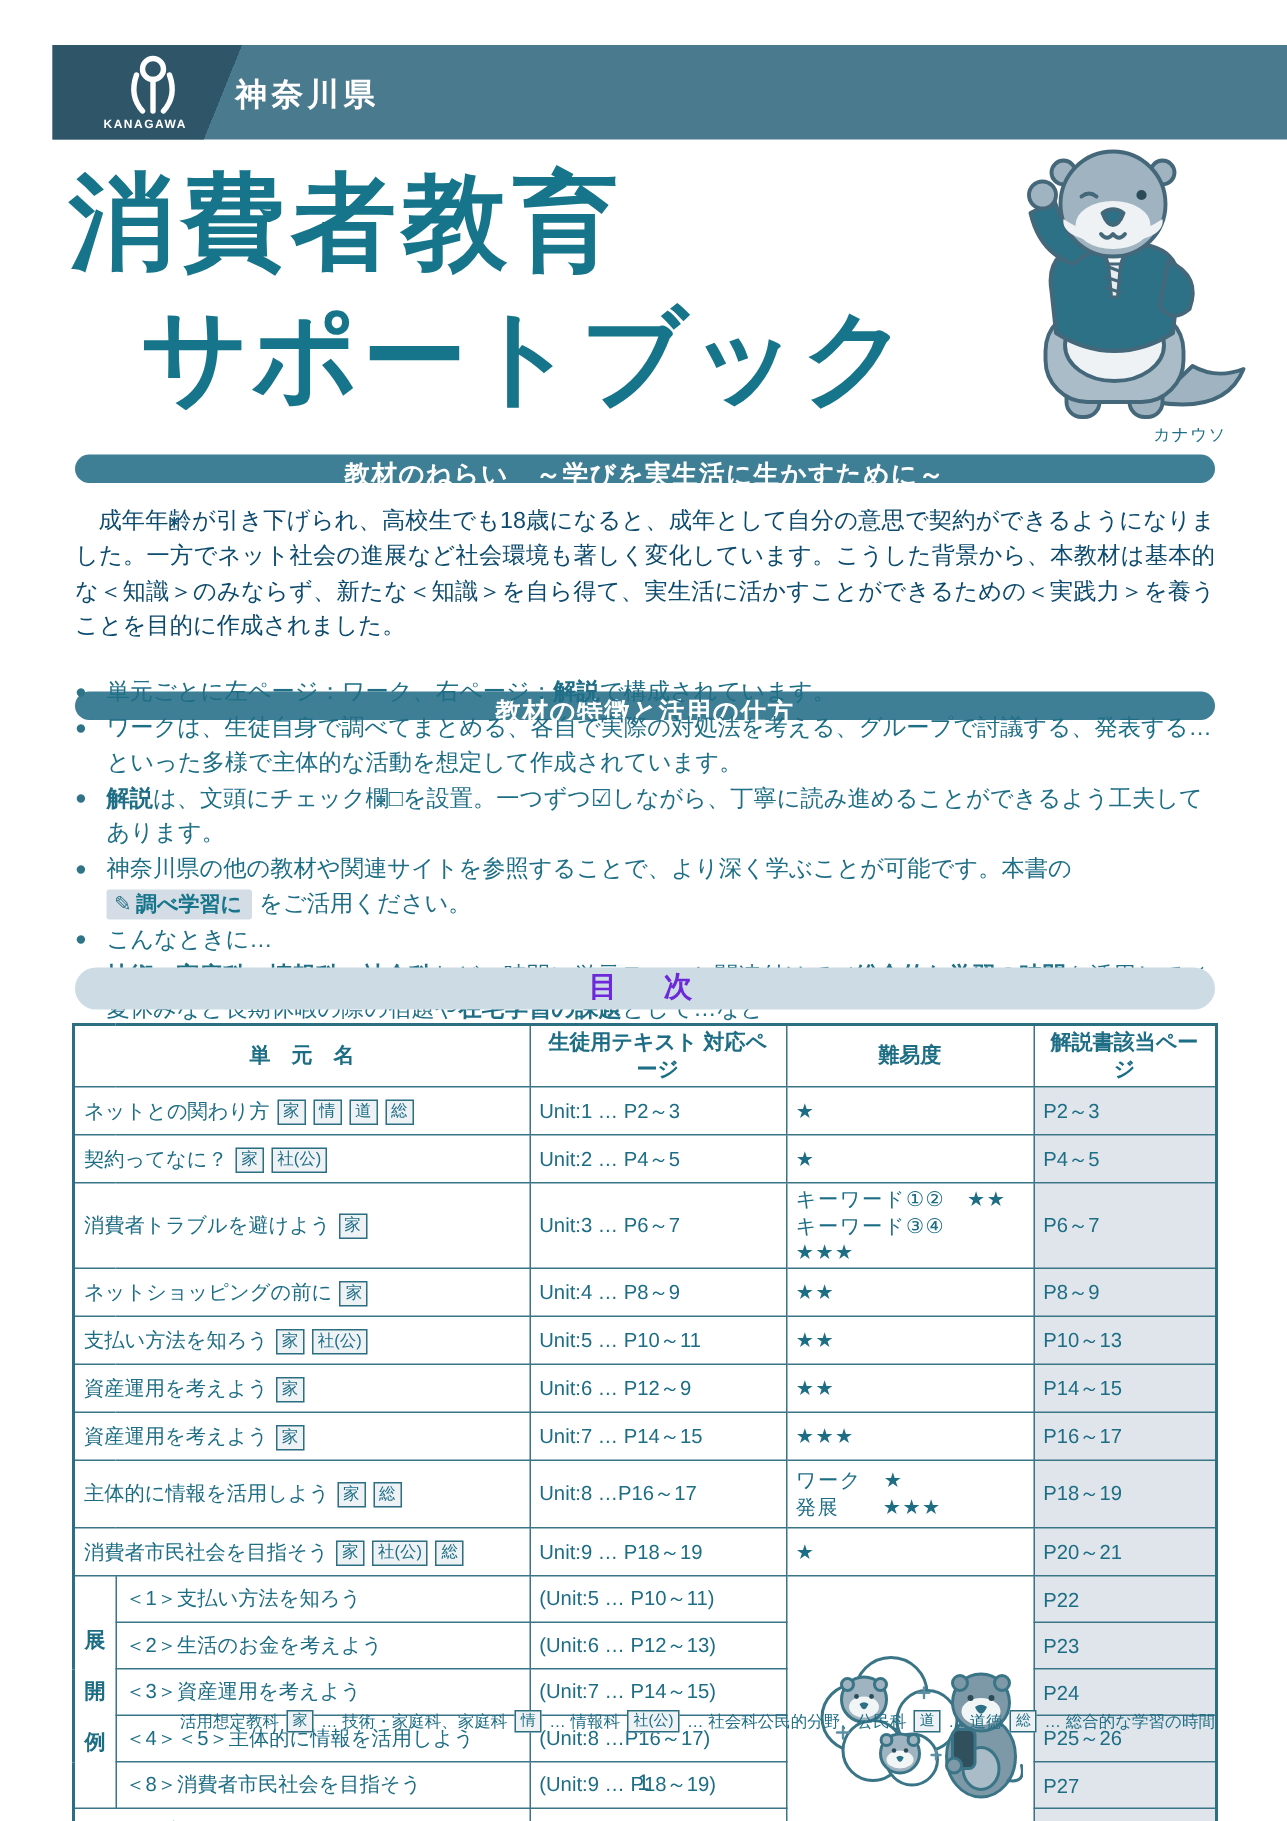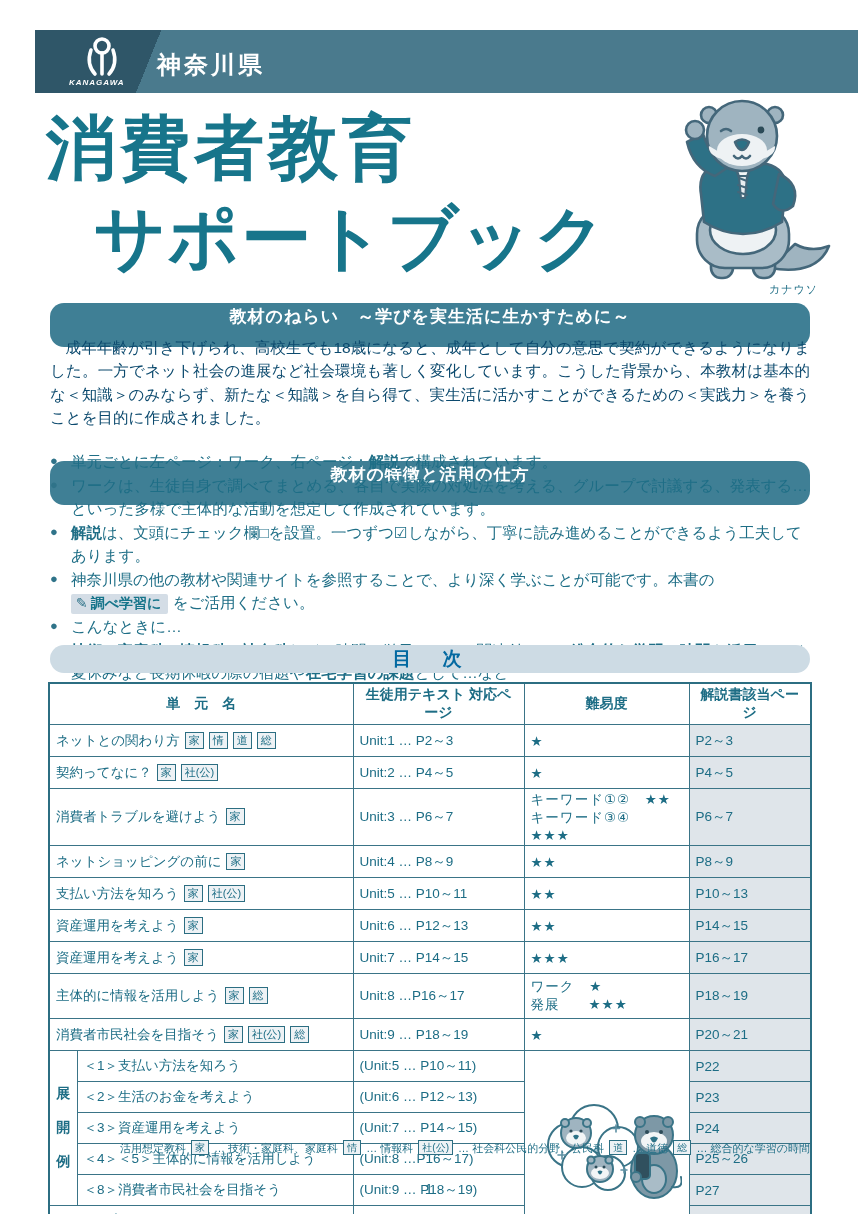--- a/index.html
+++ b/index.html
@@ -6,49 +6,49 @@
   body{
     width:858px;height:1214px;position:relative;overflow:hidden;background:#ffffff;
     font-family:"Liberation Sans","DejaVu Sans",sans-serif;
   }
   
   .top-banner{position:absolute;left:35px;right:0;top:30px;height:63px;background:#4a7a8d;}
   .logo-block{position:absolute;left:0;top:0;width:150px;height:63px;
     background:linear-gradient(112deg,#2f5668 0 72%,transparent 72%);}
   .crest{position:absolute;left:46px;top:4px;}
   .logo-word{position:absolute;left:34px;top:48px;color:#fff;font-size:8px;font-weight:bold;
-    font-style:italic;letter-spacing:1px;}
-  .pref{position:absolute;left:122px;top:19px;color:#fff;font-size:24px;font-weight:bold;letter-spacing:3px;}
+    letter-spacing:1px;}
+  .pref{position:absolute;left:122px;top:19px;color:#fff;font-size:21px;font-weight:bold;letter-spacing:3px;}
   .booklet{position:absolute;left:248px;top:14px;color:#fff;font-size:27px;font-weight:bold;letter-spacing:1px;}
   
   .main-title{position:absolute;left:46px;top:104px;color:#17758b;font-weight:bold;line-height:1.28;}
   .main-title .l1{font-size:70px;letter-spacing:4px;}
   .main-title .l2{font-size:70px;letter-spacing:2px;margin-left:48px;}
   .mascot{position:absolute;right:18px;top:98px;}
   .mascot-caption{position:absolute;right:40px;top:282px;color:#1d6d85;font-size:11px;letter-spacing:1px;}
   
-  .banner{position:absolute;left:50px;right:48px;height:44px;border-radius:14px;background:#3f7f95;
+  .banner{position:absolute;left:50px;right:48px;height:19px;border-radius:14px;background:#3f7f95;
     color:#fff;font-weight:bold;font-size:17px;text-align:center;line-height:27px;letter-spacing:1px;}
   .banner.aim{top:303px;}
   .banner.features{top:419px;margin-top:42px;}
   .aim-body{position:absolute;left:50px;right:48px;top:336px;margin:0;color:#0c4a6e;
     font-size:15.5px;line-height:1.5;text-align:justify;}
   
   .features-list{position:absolute;left:50px;right:48px;top:451px;margin:0;padding:0;list-style:none;
     color:#1e6e86;font-size:15.5px;line-height:1.45;}
   .features-list li{position:relative;padding-left:21px;margin-bottom:2px;}
   .features-list .mk{position:absolute;left:0;top:1px;color:#2f7389;font-size:13px;}
   .b{font-weight:bold;}
   .sub{margin-top:1px;}
   .badge{display:inline-block;background:#d4dde6;color:#17758b;font-weight:bold;font-size:14px;
     padding:1px 7px 2px 5px;border-radius:2px;line-height:1.2;}
   .badge .pencil{color:#2f7389;margin-right:3px;font-size:14px;}
   
   .toc-banner{position:absolute;left:50px;right:48px;top:645px;height:28px;border-radius:14px;
-    background:#cddbe4;color:#0369a1;font-weight:bold;font-size:19px;text-align:center;
+    background:#cddbe4;color:#6d28d9;font-weight:bold;font-size:19px;text-align:center;
     line-height:28px;letter-spacing:6px;}
   .toc-wrap{position:absolute;left:48px;top:682px;width:762px;}
   table.toc{border-collapse:collapse;width:762px;table-layout:fixed;font-size:13.5px;color:#1d6d85;}
   table.toc td,table.toc th{border:1px solid #3a7487;vertical-align:middle;padding:2px 6px;}
   table.toc{border:2.5px solid #2c6e82;}
   th.h{font-weight:bold;text-align:center;height:27px;background:#fff;font-size:14px;}
   td.name{text-align:left;padding-left:8px;background:#fff;}
   td.pages{text-align:left;padding-left:10px;background:#fff;}
   td.diff{text-align:left;padding-left:10px;background:#fff;}
   td.shade{background:#dfe5ea;padding-left:10px;margin-left:41px;}
@@ -200,21 +200,21 @@
         <tr class="t-row">
           <td class="name" colspan="2"><span>支払い方法を知ろう</span><span class="tag">家</span><span class="tag">社(公)</span></td>
           <td class="pages">Unit:5 … P10～11</td>
           <td class="diff">
             <div class="star">★★</div>
           </td>
           <td class="shade">P10～13</td>
         </tr>
         <tr class="t-row">
           <td class="name" colspan="2"><span>資産運用を考えよう</span><span class="tag">家</span></td>
-          <td class="pages">Unit:6 … P12～13</td>
+          <td class="pages">Unit:6 … P12～9</td>
           <td class="diff">
             <div class="star">★★</div>
           </td>
           <td class="shade">P14～15</td>
         </tr>
         <tr class="t-row">
           <td class="name" colspan="2"><span>資産運用を考えよう</span><span class="tag">家</span></td>
           <td class="pages">Unit:7 … P14～15</td>
           <td class="diff">
             <div class="star">★★★</div>

